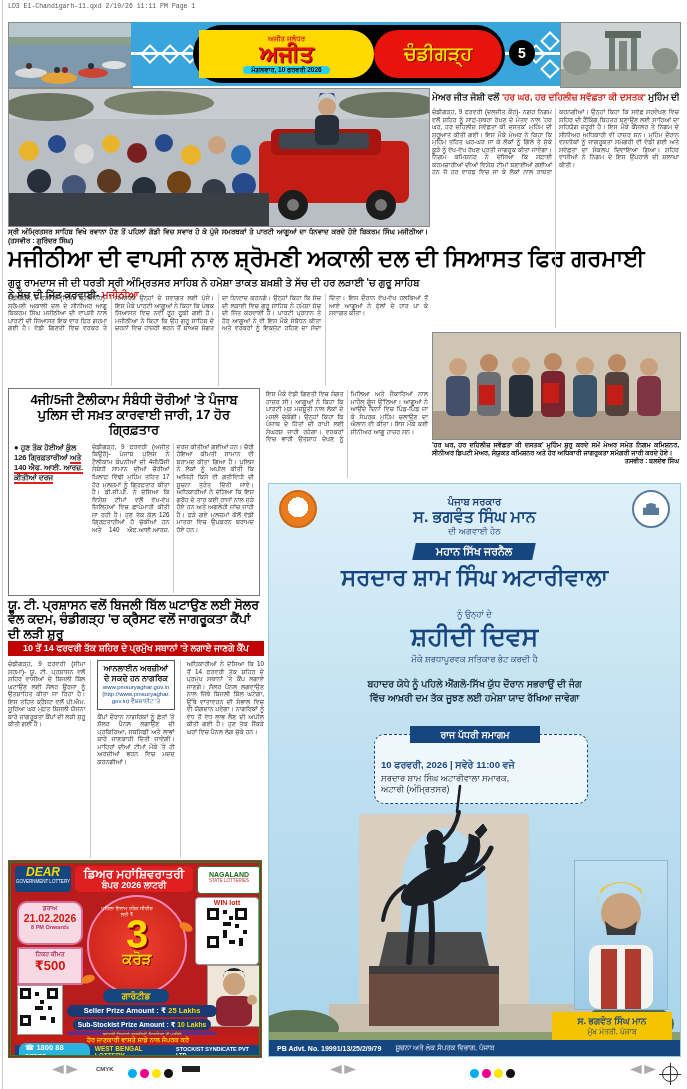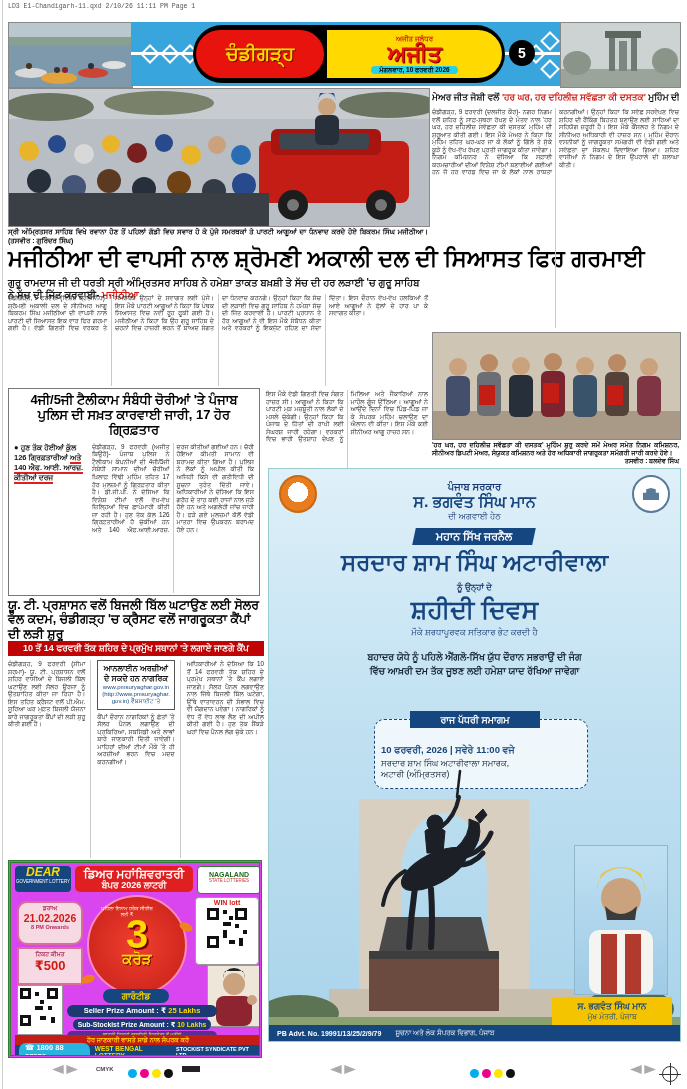--- a/index.html
+++ b/index.html
@@ -52,27 +52,27 @@
   <div class="abs" style="left:131px;top:22px;width:429px;height:64px;background:#38a6dc;">
     <div class="abs" style="left:0;top:30px;width:429px;height:3px;background:#fff;"></div>
     <div class="abs diamond" style="left:12px;top:25px;"></div>
     <div class="abs diamond" style="left:32px;top:25px;"></div>
     <div class="abs diamond" style="left:52px;top:25px;"></div>
     <div class="abs diamond" style="left:398px;top:25px;"></div>
     <div class="abs diamond" style="left:412px;top:12px;"></div>
     <div class="abs diamond" style="left:412px;top:40px;"></div>
 
     <div class="abs" style="left:62px;top:3px;width:312px;height:58px;background:#000;border-radius:29px;display:flex;align-items:center;padding:3px;box-sizing:border-box;">
-      <div style="flex:0 0 128px;height:48px;background:#e8130c;border-radius:24px;display:flex;align-items:center;justify-content:center;">
-        <span style="color:#ffd900;font-weight:bold;font-size:19px;text-shadow:1px 1px 0 #7a0000;">ਚੰਡੀਗੜ੍ਹ</span>
-      </div>
       <div style="flex:1;height:48px;background:#ffd900;border-radius:0 24px 24px 0;margin-left:3px;display:flex;flex-direction:column;align-items:center;justify-content:center;overflow:hidden;">
         <span style="color:#d11a12;font-size:7px;font-weight:bold;">ਅਜੀਤ ਜਲੰਧਰ</span>
         <span style="color:#e8130c;font-weight:bold;font-size:22px;line-height:1;text-shadow:1px 1px 0 #7a0000;">ਅਜੀਤ</span>
         <span style="background:#29d1e8;color:#000;font-size:6.5px;font-weight:bold;padding:0 8px;border-radius:4px;margin-top:1px;">ਮੰਗਲਵਾਰ, 10 ਫਰਵਰੀ 2026</span>
+      </div>
+      <div style="flex:0 0 128px;height:48px;background:#e8130c;border-radius:24px;display:flex;align-items:center;justify-content:center;">
+        <span style="color:#ffd900;font-weight:bold;font-size:19px;text-shadow:1px 1px 0 #7a0000;">ਚੰਡੀਗੜ੍ਹ</span>
       </div>
     </div>
 
     <div class="abs" style="left:378px;top:18px;width:26px;height:26px;background:#000;border-radius:50%;display:flex;align-items:center;justify-content:center;">
       <span style="color:#fff;font-weight:bold;font-size:14px;">5</span>
     </div>
   </div>
 
   <div class="abs photo-frame" style="left:560px;top:22px;width:119px;height:64px;">
     <svg width="119" height="64">
@@ -204,35 +204,35 @@
     <div style="flex:1;border-right:1px solid #c9c9c9;padding-right:5px;">
       <div style="border:1px solid #555;padding:3px;text-align:center;margin-bottom:3px;">
         <div style="font-size:8px;font-weight:bold;line-height:1.25;">ਆਨਲਾਈਨ ਅਰਜ਼ੀਆਂ ਦੇ ਸਕਦੇ ਹਨ ਨਾਗਰਿਕ</div>
         <div style="font-size:6px;color:#16467f;line-height:1.2;word-break:break-all;">www.pmsuryaghar.gov.in (http://www.pmsuryaghar.gov.in) ਵੈੱਬਸਾਈਟ 'ਤੇ</div>
       </div>
       <div class="body-txt">ਕੈਂਪਾਂ ਦੌਰਾਨ ਨਾਗਰਿਕਾਂ ਨੂੰ ਛੱਤਾਂ 'ਤੇ ਸੋਲਰ ਪੈਨਲ ਲਗਾਉਣ ਦੀ ਪ੍ਰਕਿਰਿਆ, ਸਬਸਿਡੀ ਅਤੇ ਲਾਭਾਂ ਬਾਰੇ ਜਾਣਕਾਰੀ ਦਿੱਤੀ ਜਾਵੇਗੀ। ਮਾਹਿਰਾਂ ਦੀਆਂ ਟੀਮਾਂ ਮੌਕੇ 'ਤੇ ਹੀ ਅਰਜ਼ੀਆਂ ਭਰਨ ਵਿਚ ਮਦਦ ਕਰਨਗੀਆਂ।</div>
     </div>
     <div class="body-txt" style="flex:1;">ਅਧਿਕਾਰੀਆਂ ਨੇ ਦੱਸਿਆ ਕਿ 10 ਤੋਂ 14 ਫਰਵਰੀ ਤੱਕ ਸ਼ਹਿਰ ਦੇ ਪ੍ਰਮੁੱਖ ਸਥਾਨਾਂ 'ਤੇ ਕੈਂਪ ਲਗਾਏ ਜਾਣਗੇ। ਸੋਲਰ ਪੈਨਲ ਲਗਵਾਉਣ ਨਾਲ ਜਿੱਥੇ ਬਿਜਲੀ ਬਿੱਲ ਘਟੇਗਾ, ਉੱਥੇ ਵਾਤਾਵਰਨ ਦੀ ਸੰਭਾਲ ਵਿਚ ਵੀ ਯੋਗਦਾਨ ਪਵੇਗਾ। ਨਾਗਰਿਕਾਂ ਨੂੰ ਵੱਧ ਤੋਂ ਵੱਧ ਲਾਭ ਲੈਣ ਦੀ ਅਪੀਲ ਕੀਤੀ ਗਈ ਹੈ। ਹੁਣ ਤੱਕ ਸੈਂਕੜੇ ਘਰਾਂ ਵਿਚ ਪੈਨਲ ਲੱਗ ਚੁੱਕੇ ਹਨ।</div>
   </div>
 
-  <div class="abs" style="left:268px;top:468px;width:411px;height:572px;background:linear-gradient(180deg,#dff0f9 0%,#c3e2f2 40%,#a9d3ea 100%);border:1px solid #9cc;overflow:hidden;">
+  <div class="abs" style="left:268px;top:483px;width:411px;height:572px;background:linear-gradient(180deg,#dff0f9 0%,#c3e2f2 40%,#a9d3ea 100%);border:1px solid #9cc;overflow:hidden;">
 
     <div class="abs" style="left:10px;top:6px;width:34px;height:34px;border-radius:50%;background:radial-gradient(circle at 50% 45%,#fff 0 40%,#e87c1e 40% 100%);border:2px solid #c96a12;"></div>
     <div class="abs" style="right:10px;top:6px;width:34px;height:34px;border-radius:50%;background:#fff;border:2px solid #5a7a9a;display:flex;align-items:center;justify-content:center;">
       <div style="width:16px;height:12px;background:#5a7a9a;clip-path:polygon(0 100%,0 40%,20% 40%,20% 10%,50% 0,80% 10%,80% 40%,100% 40%,100% 100%);"></div>
     </div>
     <div style="text-align:center;padding-top:12px;">
       <div style="font-size:10px;font-weight:bold;color:#1b3a74;">ਪੰਜਾਬ ਸਰਕਾਰ</div>
       <div style="font-size:16px;font-weight:bold;color:#16467f;">ਸ. ਭਗਵੰਤ ਸਿੰਘ ਮਾਨ</div>
       <div style="font-size:8.5px;color:#1b3a74;">ਦੀ ਅਗਵਾਈ ਹੇਠ</div>
       <div style="display:inline-block;background:#16467f;color:#fff;font-size:11px;font-weight:bold;padding:2px 22px;margin-top:6px;transform:skewX(-12deg);">
         <span style="display:inline-block;transform:skewX(12deg);">ਮਹਾਨ ਸਿੱਖ ਜਰਨੈਲ</span>
       </div>
       <div style="font-size:23px;font-weight:bold;color:#16467f;margin-top:4px;">ਸਰਦਾਰ ਸ਼ਾਮ ਸਿੰਘ ਅਟਾਰੀਵਾਲਾ</div>
-      <div style="font-size:8.5px;color:#1b3a74;margin-top:6px;font-weight:bold;">ਨੂੰ ਉਨ੍ਹਾਂ ਦੇ</div>
+      <div style="font-size:8.5px;color:#1b3a74;margin-top:18px;">ਨੂੰ ਉਨ੍ਹਾਂ ਦੇ</div>
       <div style="font-size:25px;font-weight:bold;color:#16467f;margin-top:2px;">ਸ਼ਹੀਦੀ ਦਿਵਸ</div>
       <div style="font-size:8.5px;color:#1b3a74;margin-top:2px;">ਮੌਕੇ ਸ਼ਰਧਾਪੂਰਵਕ ਸਤਿਕਾਰ ਭੇਟ ਕਰਦੀ ਹੈ</div>
       <div style="font-size:9.5px;font-weight:bold;color:#123;margin-top:12px;line-height:1.5;">
         <div>ਬਹਾਦਰ ਯੋਧੇ ਨੂੰ ਪਹਿਲੇ ਐਂਗਲੋ-ਸਿੱਖ ਯੁੱਧ ਦੌਰਾਨ ਸਭਰਾਉਂ ਦੀ ਜੰਗ</div>
         <div>ਵਿੱਚ ਆਖ਼ਰੀ ਦਮ ਤੱਕ ਜੂਝਣ ਲਈ ਹਮੇਸ਼ਾ ਯਾਦ ਰੱਖਿਆ ਜਾਵੇਗਾ</div>
       </div>
     </div>
 
     <div class="abs" style="left:105px;top:250px;width:200px;border:1.5px dashed #16467f;border-radius:10px;background:rgba(255,255,255,.75);text-align:left;padding:10px 6px 8px;">
       <div class="abs" style="left:35px;top:-9px;width:130px;height:17px;background:#16467f;color:#fff;font-size:9.5px;font-weight:bold;display:flex;align-items:center;justify-content:center;">ਰਾਜ ਪੱਧਰੀ ਸਮਾਗਮ</div>
@@ -283,21 +283,21 @@
       <span style="font-size:9px;font-weight:bold;color:#16467f;">ਸ. ਭਗਵੰਤ ਸਿੰਘ ਮਾਨ</span>
       <span style="font-size:7.5px;color:#16467f;">ਮੁੱਖ ਮੰਤਰੀ, ਪੰਜਾਬ</span>
     </div>
 
     <div class="abs ad-blue-band" style="left:0;bottom:0;width:411px;height:16px;display:flex;align-items:center;gap:14px;padding:0 8px;box-sizing:border-box;">
       <span style="font-size:7px;font-weight:bold;">PB Advt. No. 19991/13/25/2/9/79</span>
       <span style="font-size:7px;">ਸੂਚਨਾ ਅਤੇ ਲੋਕ ਸੰਪਰਕ ਵਿਭਾਗ, ਪੰਜਾਬ</span>
     </div>
   </div>
 
-  <div class="abs" style="left:8px;top:860px;width:254px;height:198px;background:#d946ef;border:3px double #2e7d32;box-sizing:border-box;overflow:hidden;">
+  <div class="abs" style="left:8px;top:860px;width:254px;height:198px;background:#b91c1c;border:3px double #2e7d32;box-sizing:border-box;overflow:hidden;">
 
     <div class="abs" style="left:4px;top:3px;width:56px;height:26px;background:#16467f;border-radius:4px;text-align:center;">
       <div style="font-size:12px;font-weight:bold;color:#ffd900;font-style:italic;line-height:1.1;">DEAR</div>
       <div style="font-size:4.5px;color:#fff;">GOVERNMENT LOTTERY</div>
     </div>
     <div class="abs" style="left:64px;top:3px;width:118px;height:26px;background:#e02020;border-radius:5px;text-align:center;color:#fff;font-weight:bold;">
       <div style="font-size:12px;line-height:1.2;margin-top:1px;">ਡਿਅਰ ਮਹਾਂਸ਼ਿਵਰਾਤਰੀ</div>
       <div style="font-size:9px;line-height:1.1;">ਬੰਪਰ 2026 ਲਾਟਰੀ</div>
     </div>
     <div class="abs" style="left:186px;top:3px;width:62px;height:26px;background:#fff;border:1px solid #2e7d32;border-radius:4px;text-align:center;">

